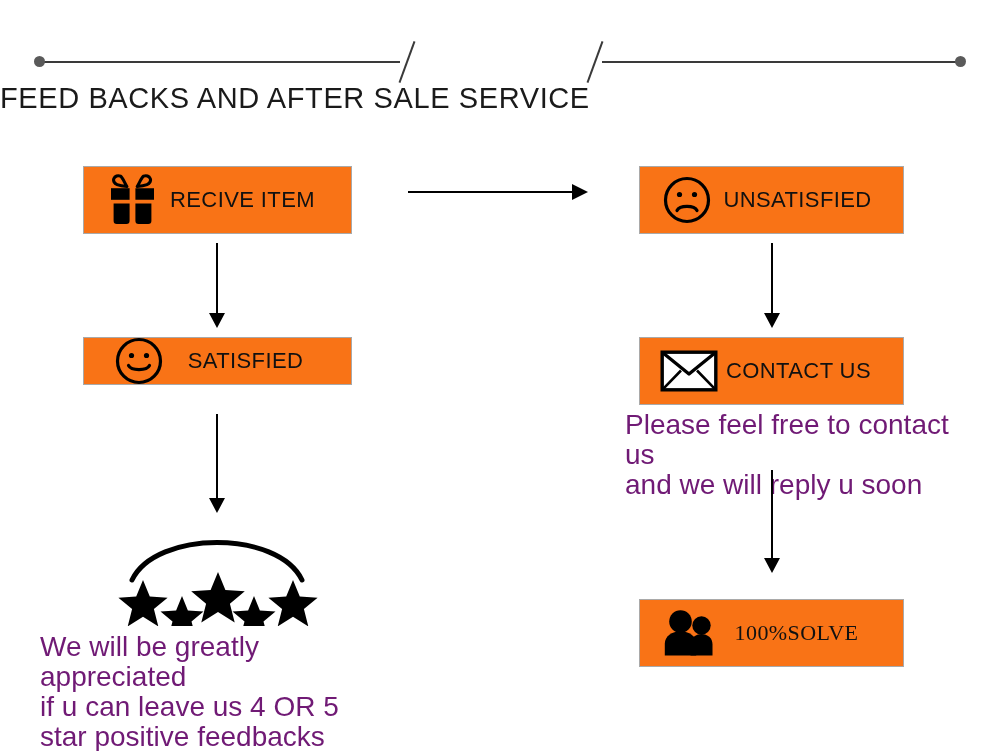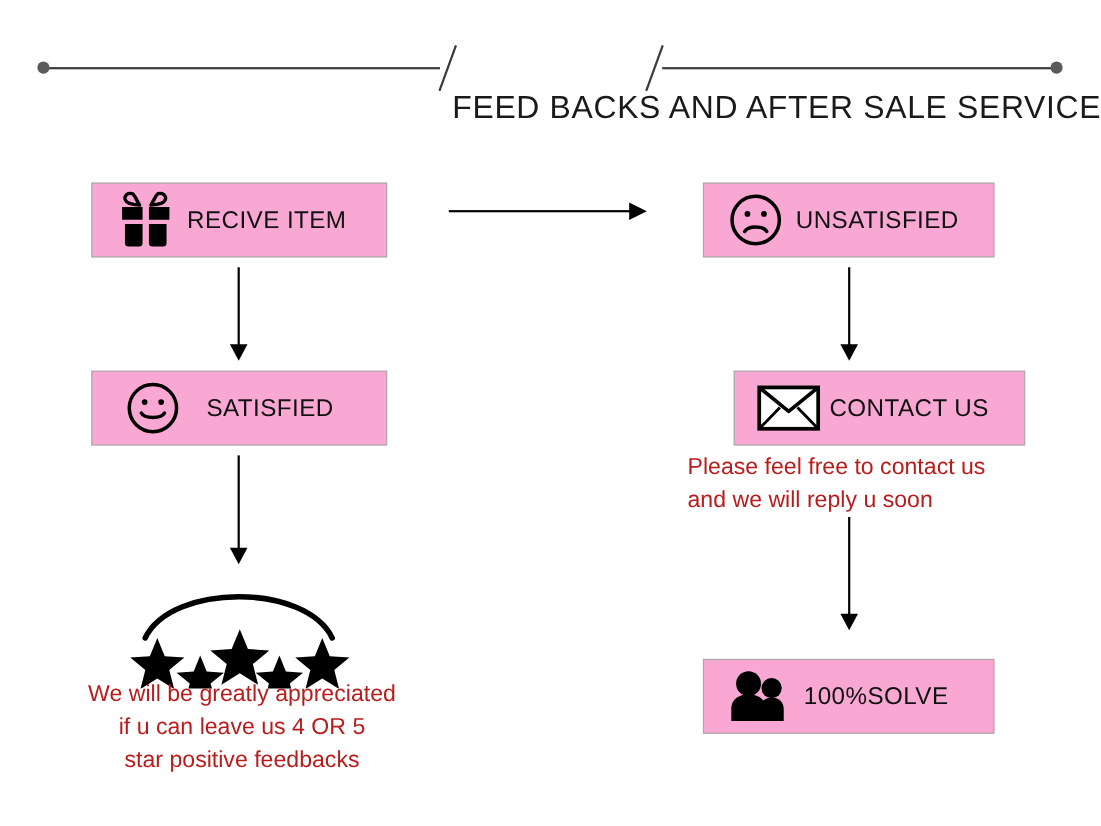--- a/index.html
+++ b/index.html
@@ -71,58 +71,58 @@
     transform: rotate(20deg);
   }
   .brand-slash.s-left  { left: 406px; top: 40px; }
   .brand-slash.s-right { left: 594px; top: 40px; }
 
   .page-title {
     position: absolute;
     left: 0;
     top: 82px;
     width: 1001px;
-    text-align: right;
+    text-align: left;
     font-size: 29px;
     font-weight: 400;
     letter-spacing: 0.6px;
     color: #1a1a1a;
     white-space: nowrap;
   }
 
   
   .flow-box {
     position: absolute;
     box-sizing: border-box;
     border: 1px solid #a9a9a9;
-    background: #f9a8d4;
+    background: #f97316;
     display: flex;
     align-items: center;
   }
   .flow-box .box-icon {
     flex: 0 0 auto;
     display: flex;
     align-items: center;
     justify-content: center;
   }
   .flow-box .box-label {
     flex: 1 1 auto;
     text-align: center;
     font-size: 22px;
     font-weight: 400;
     letter-spacing: 0.4px;
     color: #111111;
     white-space: nowrap;
   }
 
   #box-recive   { left: 83px;  top: 166px; width: 269px; height: 68px; padding: 0 10px 0 22px; }
-  #box-satisfied{ left: 83px;  top: 337px; width: 269px; height: 68px; padding: 0 10px 0 30px; }
+  #box-satisfied{ left: 83px;  top: 337px; width: 269px; height: 48px; padding: 0 10px 0 30px; }
   #box-unsat    { left: 639px; top: 166px; width: 265px; height: 68px; padding: 0 10px 0 22px; }
-  #box-contact  { left: 639px; top: 337px; width: 265px; height: 68px; padding: 0 10px 0 20px; margin-left: 28px; }
-  #box-solve    { left: 639px; top: 599px; width: 265px; height: 68px; padding: 0 10px 0 24px; }
+  #box-contact  { left: 639px; top: 337px; width: 265px; height: 68px; padding: 0 10px 0 20px; }
+  #box-solve    { left: 639px; top: 599px; width: 265px; height: 68px; padding: 0 10px 0 24px; font-family: Liberation Serif, serif; }
 
   #box-recive   .box-label { padding-right: 16px; }
   #box-satisfied .box-label { padding-right: 14px; }
   #box-unsat    .box-label { padding-right: 10px; text-align: center; }
   #box-contact  .box-label { padding-right: 14px; }
   #box-solve    .box-label { padding-right: 20px; }
 
   
   .arrow-v {
     position: absolute;
@@ -162,27 +162,27 @@
     width: 0;
     height: 0;
     border-top: 8px solid transparent;
     border-bottom: 8px solid transparent;
     border-left: 16px solid #000000;
   }
 
   
   .caption {
     position: absolute;
-    font-size: 21px;
+    font-size: 28px;
     line-height: 30px;
-    color: #b91c1c;
+    color: #701a75;
     white-space: pre-line;
   }
   #caption-contact { left: 625px; top: 410px; width: 350px; text-align: left; }
-  #caption-stars   { left: 40px;  top: 616px; width: 360px; text-align: center; }
+  #caption-stars   { left: 40px;  top: 632px; width: 360px; }
 
   
   #stars-graphic {
     position: absolute;
     left: 110px;
     top: 528px;
     width: 215px;
     height: 98px;
   }
 </style>

